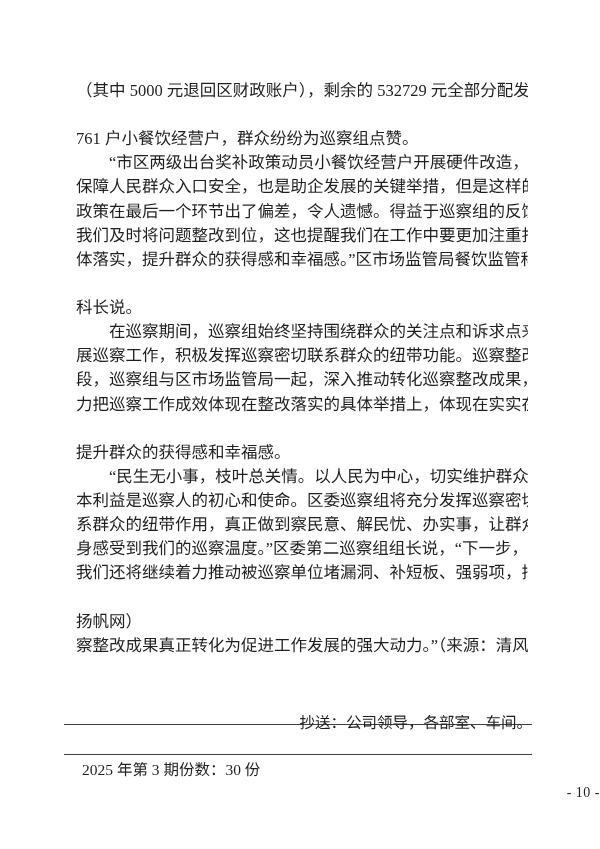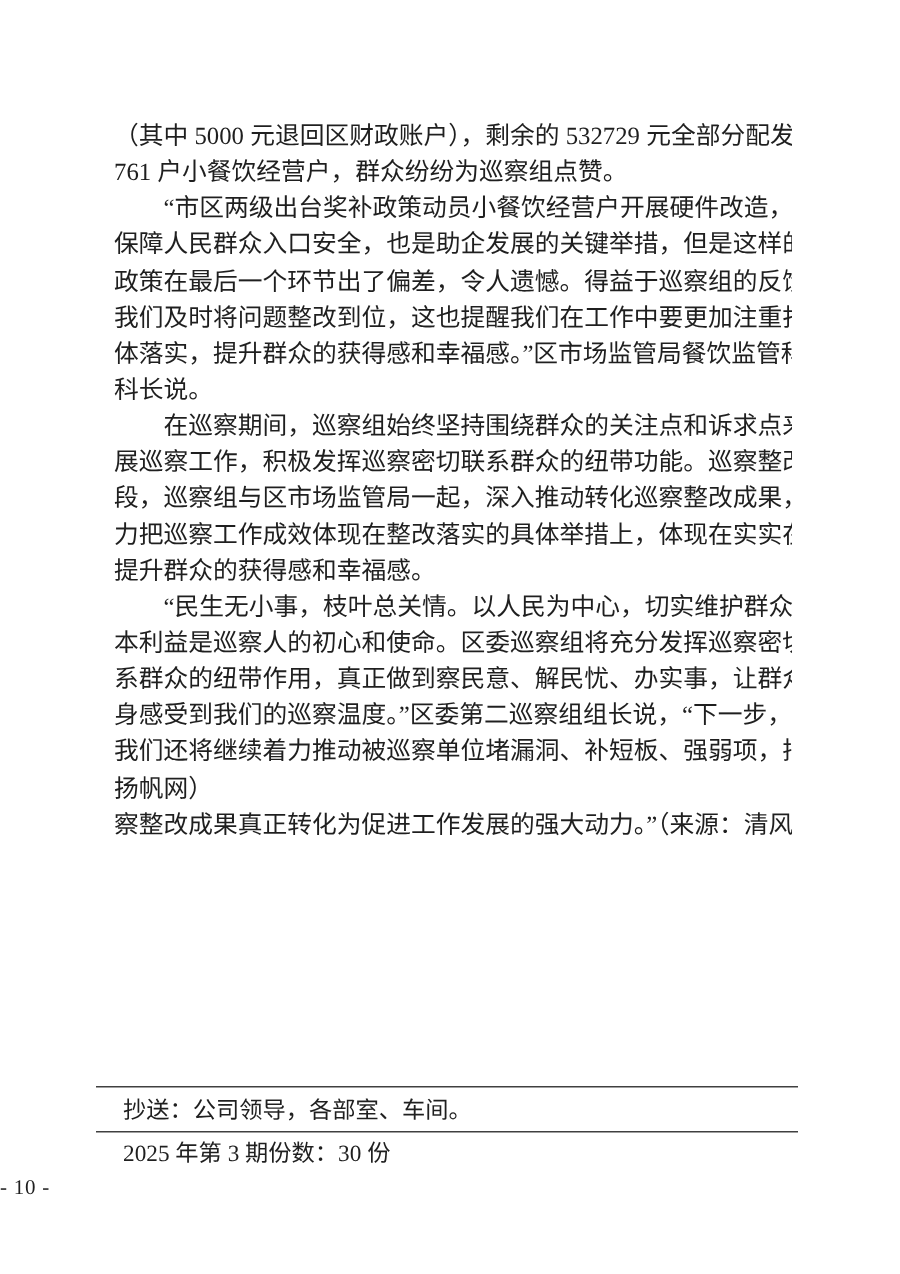--- a/index.html
+++ b/index.html
@@ -26,54 +26,55 @@
   }
   .para { margin: 0; padding: 0; }
   .ln {
     height: 24.15px;
     text-align: justify;
     text-align-last: justify;
     white-space: nowrap;
     overflow: hidden;
   }
   .ln.first { text-indent: 2em; }
-  .ln.end   { text-align-last: left; }
+  .ln.end   { text-align-last: left; margin-top: 24px; }
   .rule {
     position: absolute;
     left: 64px;
     width: 468px;
     border-top: 1.5px solid #404040;
     height: 0;
   }
   .rule-top    { top: 724px; }
   .rule-bottom { top: 754px; }
   .copy-line {
     position: absolute;
     left: 82px;
-    top: 730px;
+    top: 712px;
     width: 450px;
     font-size: 15.5px;
     line-height: 21px;
+    text-align: right;
   }
   .issue-row {
     position: absolute;
     left: 82px;
     top: 759px;
     width: 455px;
     display: flex;
     justify-content: flex-start;
     font-size: 15.5px;
     line-height: 21px;
   }
   .page-number {
     position: absolute;
     left: 0;
     top: 784px;
     width: 600px;
-    text-align: left;
+    text-align: right;
     font-size: 14px;
     line-height: 18px;
     letter-spacing: 0.5px;
   }
 </style>
 </head>
 <body>
 
 <div class="page">
 

